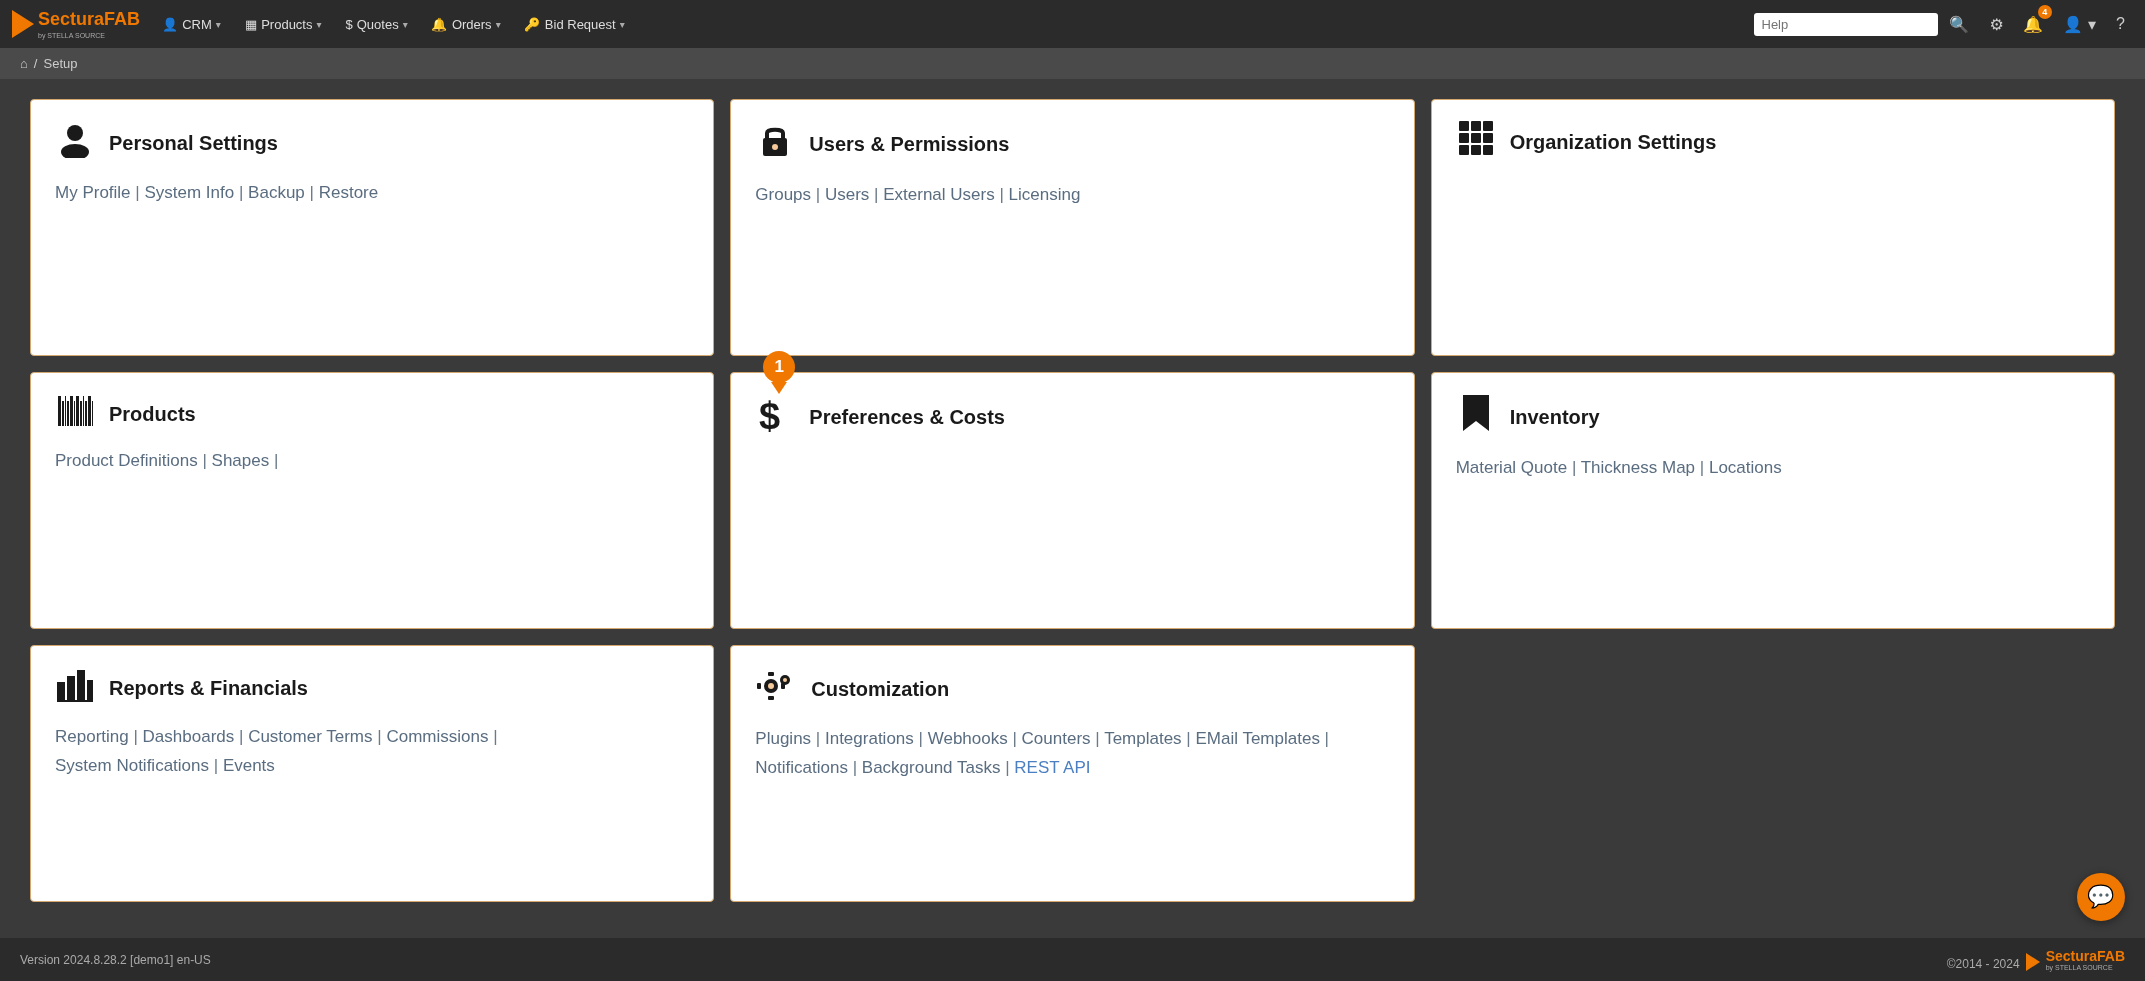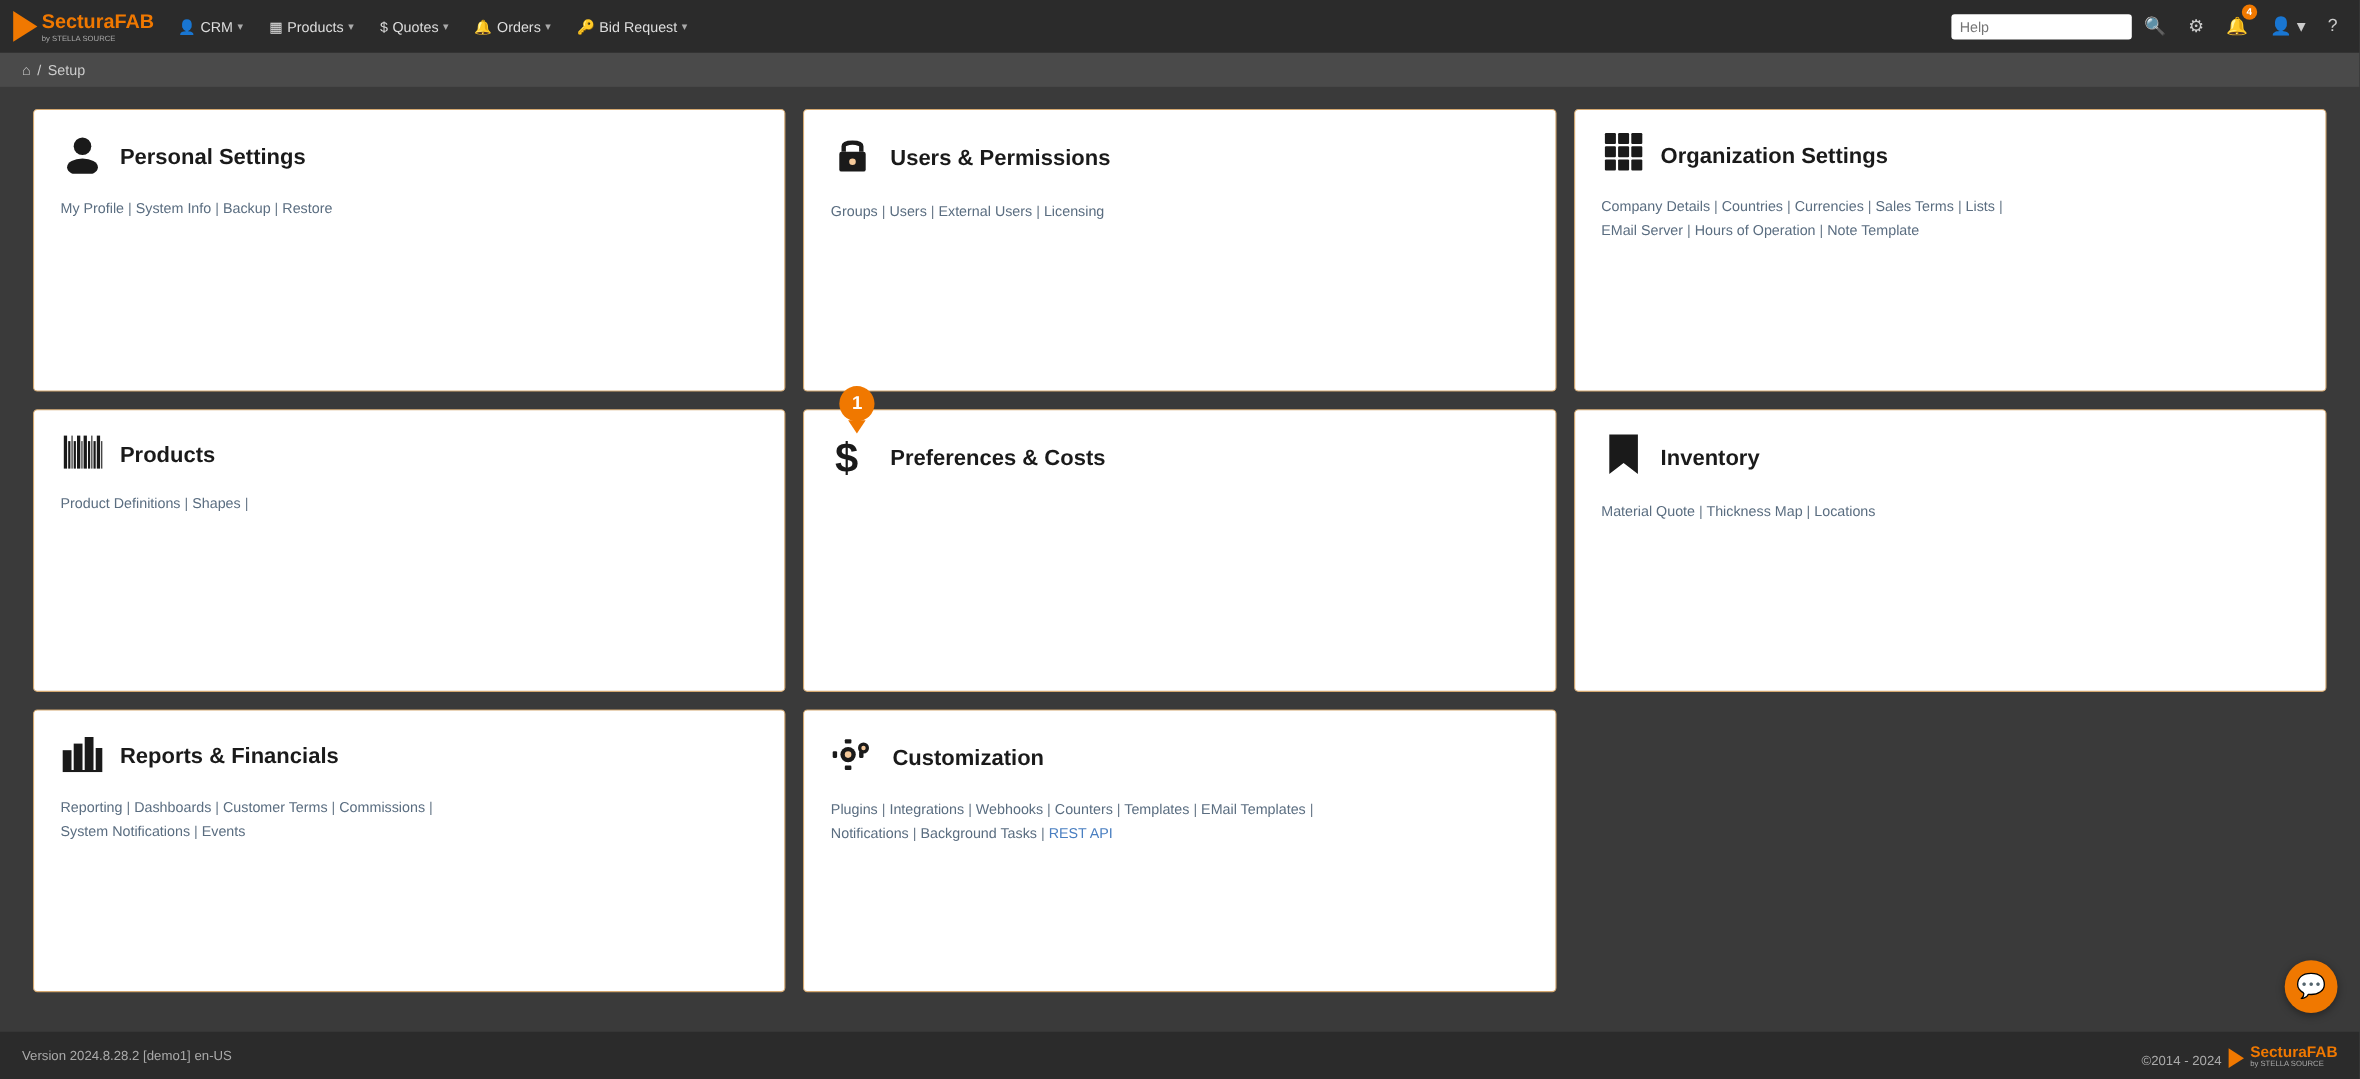--- a/index.html
+++ b/index.html
@@ -60,21 +60,21 @@
       white-space: nowrap;
     }
     .nav-caret { font-size: 10px; color: #aaa; }
     .nav-spacer { flex: 1; }
     .help-input {
       background: #fff;
       border: none;
       border-radius: 3px;
       padding: 4px 8px;
       font-size: 13px;
-      width: 164px;
+      width: 184px;
       color: #0f172a;
     }
     .nav-icon-btn {
       color: #ccc;
       font-size: 16px;
       padding: 6px 8px;
       cursor: pointer;
     }
     .badge-wrap { position: relative; display: inline-flex; align-items: center; }
     .badge {
@@ -143,21 +143,21 @@
       text-align: center;
     }
 
     .card-title {
       font-size: 20px;
       font-weight: bold;
       color: #1a1a1a;
     }
 
     .card-links {
-      font-size: 13px;
+      font-size: 17px;
       color: #6a7a8a;
       line-height: 1.7;
     }
 
     .card-links a {
       color: #5a6d80;
       text-decoration: none;
     }
     .card-links a.highlighted {
       border: 2px solid #f07800;
@@ -338,30 +338,20 @@
             <rect x="1" y="13" width="10" height="10" rx="1" fill="#1a1a1a"></rect>
             <rect x="13" y="13" width="10" height="10" rx="1" fill="#1a1a1a"></rect>
             <rect x="25" y="13" width="10" height="10" rx="1" fill="#1a1a1a"></rect>
             <rect x="1" y="25" width="10" height="10" rx="1" fill="#1a1a1a"></rect>
             <rect x="13" y="25" width="10" height="10" rx="1" fill="#1a1a1a"></rect>
             <rect x="25" y="25" width="10" height="10" rx="1" fill="#1a1a1a"></rect>
           </svg>
         </div>
         <div class="card-title">Organization Settings</div>
       </div>
-      <div class="card-links">
-        <a href="#">Company Details</a> |
-        <a href="#">Countries</a> |
-        <a href="#">Currencies</a> |
-        <a href="#">Sales Terms</a> |
-        <a href="#">Lists</a> |<br>
-        <a href="#">EMail Server</a> |
-        <a href="#">Hours of Operation</a> |
-        <a href="#">Note Template</a>
-      </div>
     </div>
 
     <div class="setup-card">
       <div class="card-header">
         <div class="card-icon">
           <div class="barcode-icon">
             <span></span>
               <span></span>
               <span></span>
               <span></span>

